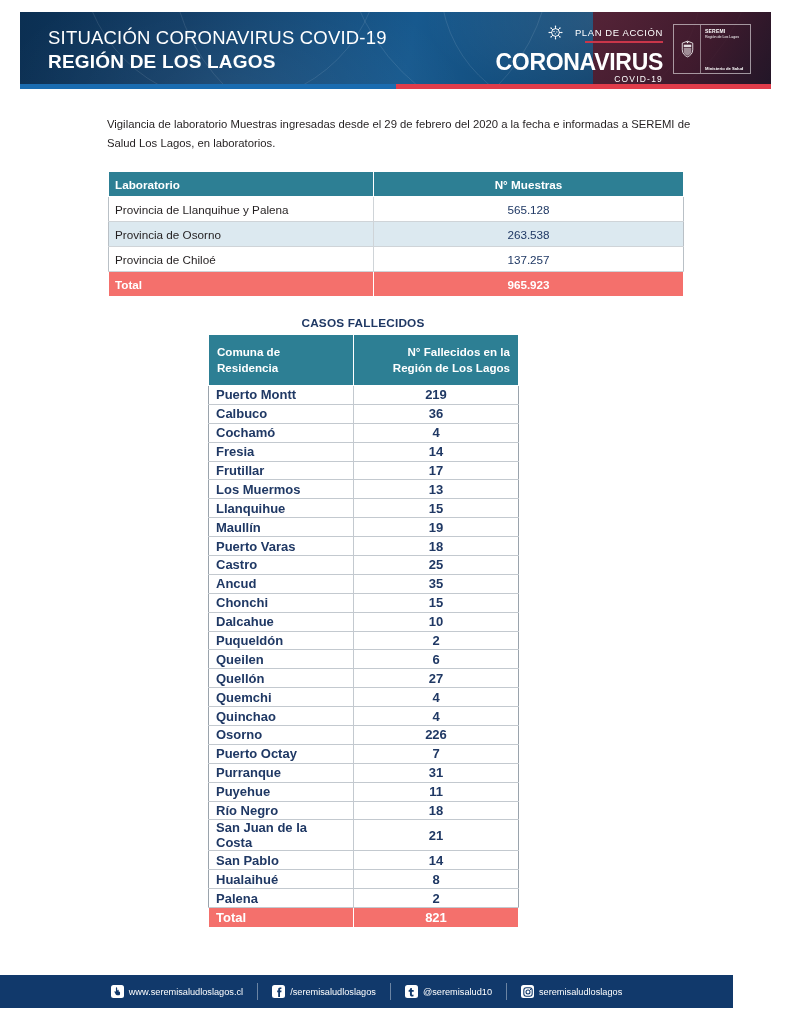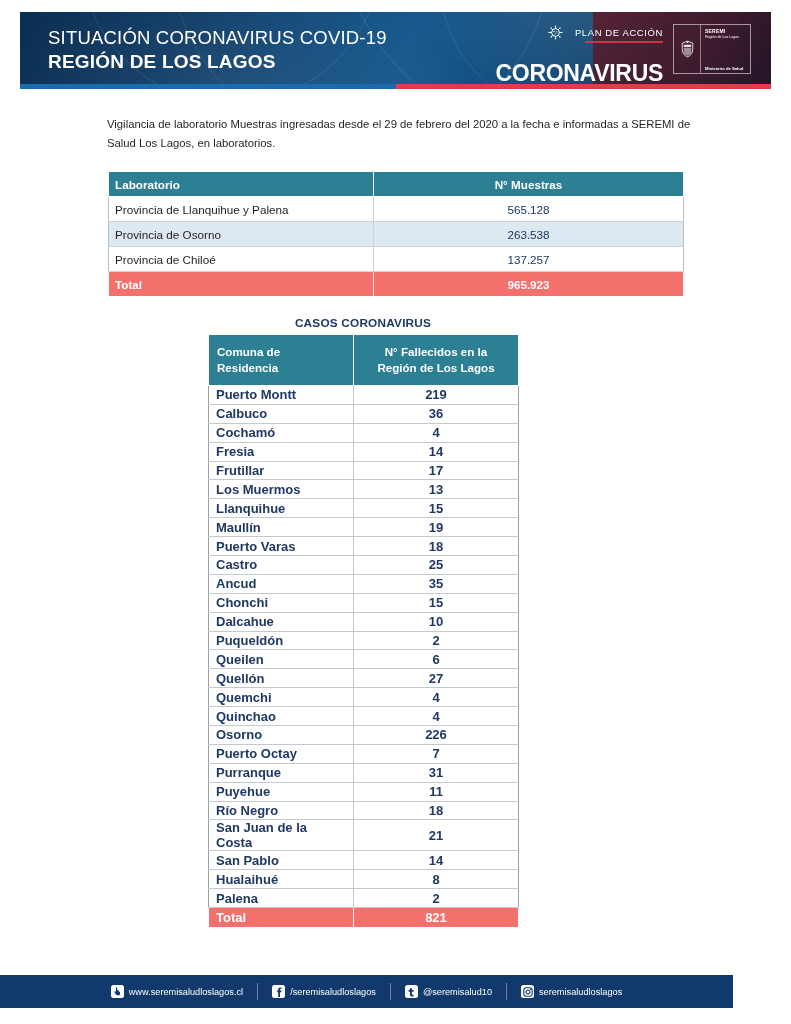--- a/index.html
+++ b/index.html
@@ -93,21 +93,21 @@
     background: #c9364a;
     margin: 1px 0 0 auto;
     width: 78px;
   }
   .coronavirus-word {
     color: #ffffff;
     font-size: 23px;
     font-weight: bold;
     letter-spacing: -0.3px;
     line-height: 1.02;
-    margin-top: 19px;
+    margin-top: 8px;
     white-space: nowrap;
   }
   .covid-sub {
     color: #ffffff;
     font-size: 8.5px;
     letter-spacing: 1.2px;
     margin-top: 0px;
     white-space: nowrap;
   }
   .seremi-box {
@@ -239,21 +239,21 @@
     color: #ffffff;
     font-weight: bold;
     font-size: 11.6px;
     height: 46px;
     padding: 2px 8px;
     vertical-align: middle;
     border: 1px solid #ffffff;
     line-height: 1.35;
   }
   .tbl2 thead th.h1 { text-align: left; }
-  .tbl2 thead th.h2 { text-align: center; }
+  .tbl2 thead th.h2 { text-align: right; }
   .tbl2 tbody td {
     height: 17.9px;
     font-size: 13px;
     padding: 0 7px;
     background: #ffffff;
     border: 1px solid #c3c9cf;
   }
   .tbl2 tbody td.name {
     color: #1f3864;
     font-weight: bold;
@@ -417,21 +417,21 @@
         <td class="lab">Provincia de Chiloé</td>
         <td class="val">137.257</td>
       </tr>
       <tr class="total">
         <td class="lab">Total</td>
         <td class="val">965.923</td>
       </tr>
     </tbody>
 </table>
 
-<div class="sec-title">CASOS CORONAVIRUS</div>
+<div class="sec-title">CASOS FALLECIDOS</div>
 
 <table class="tbl2">
   <colgroup>
       <col class="c1">
       <col class="c2">
     </colgroup>
   <thead>
     <tr>
       <th class="h1">
         <span>Comuna de</span><br>

